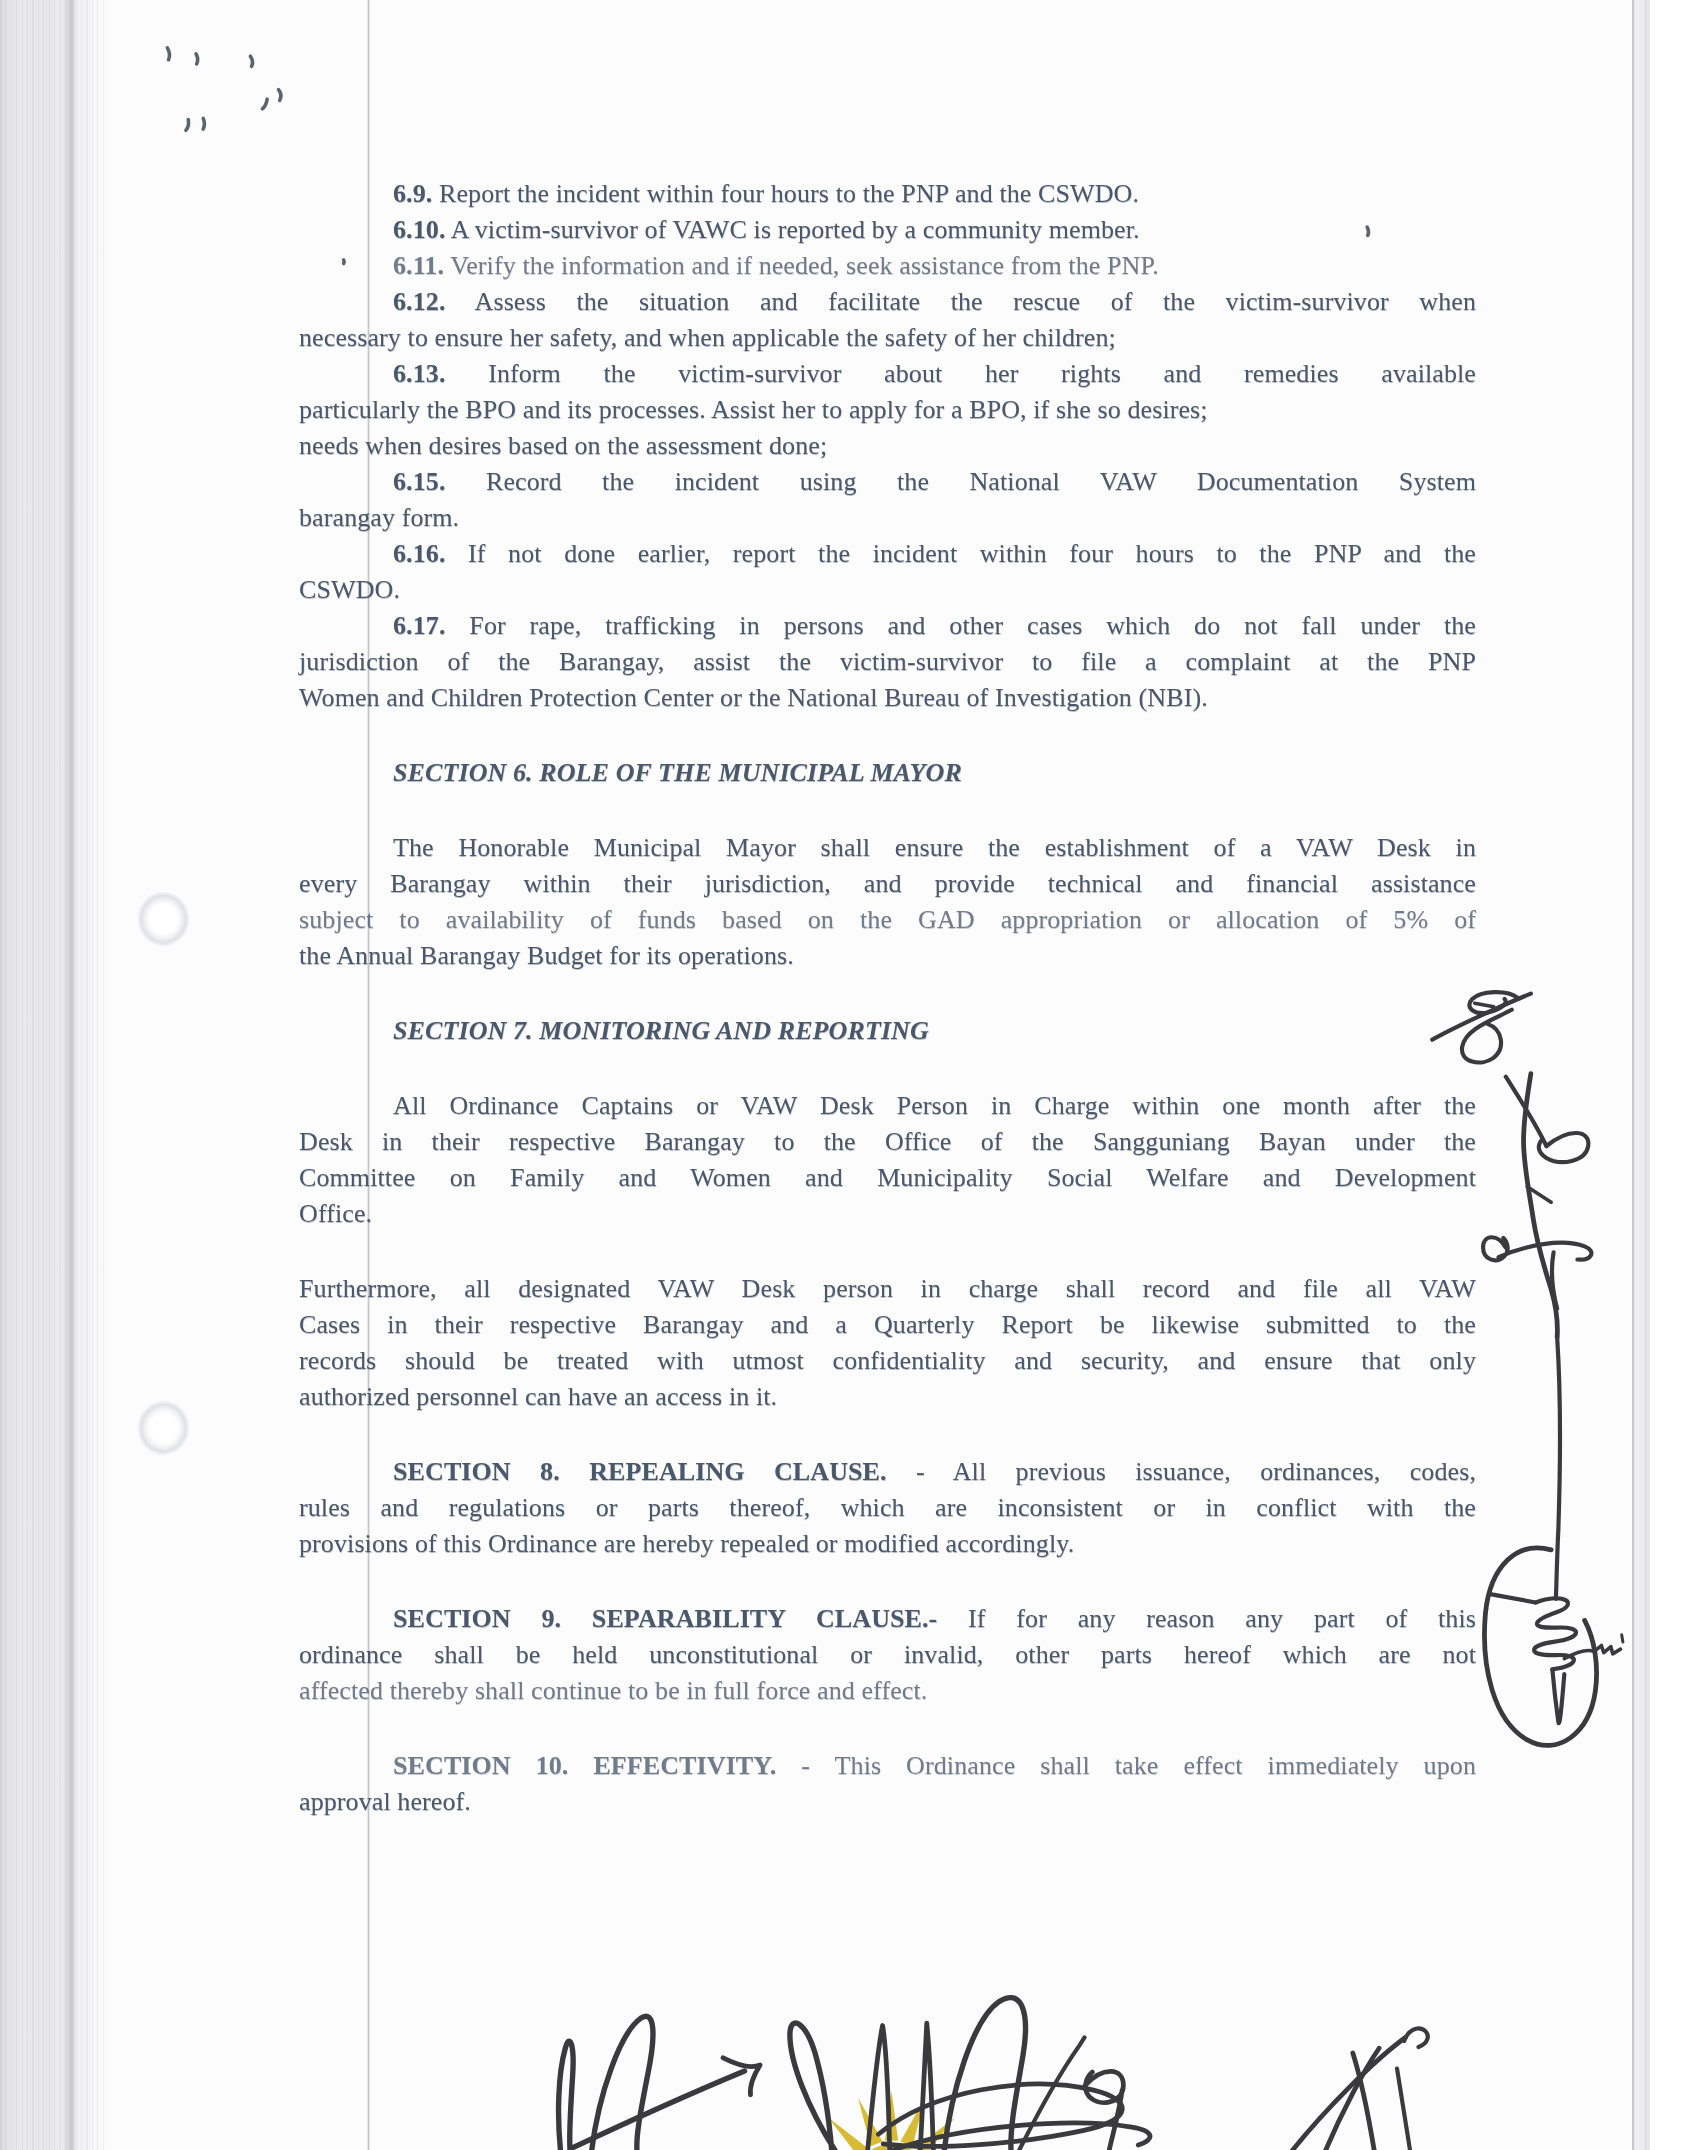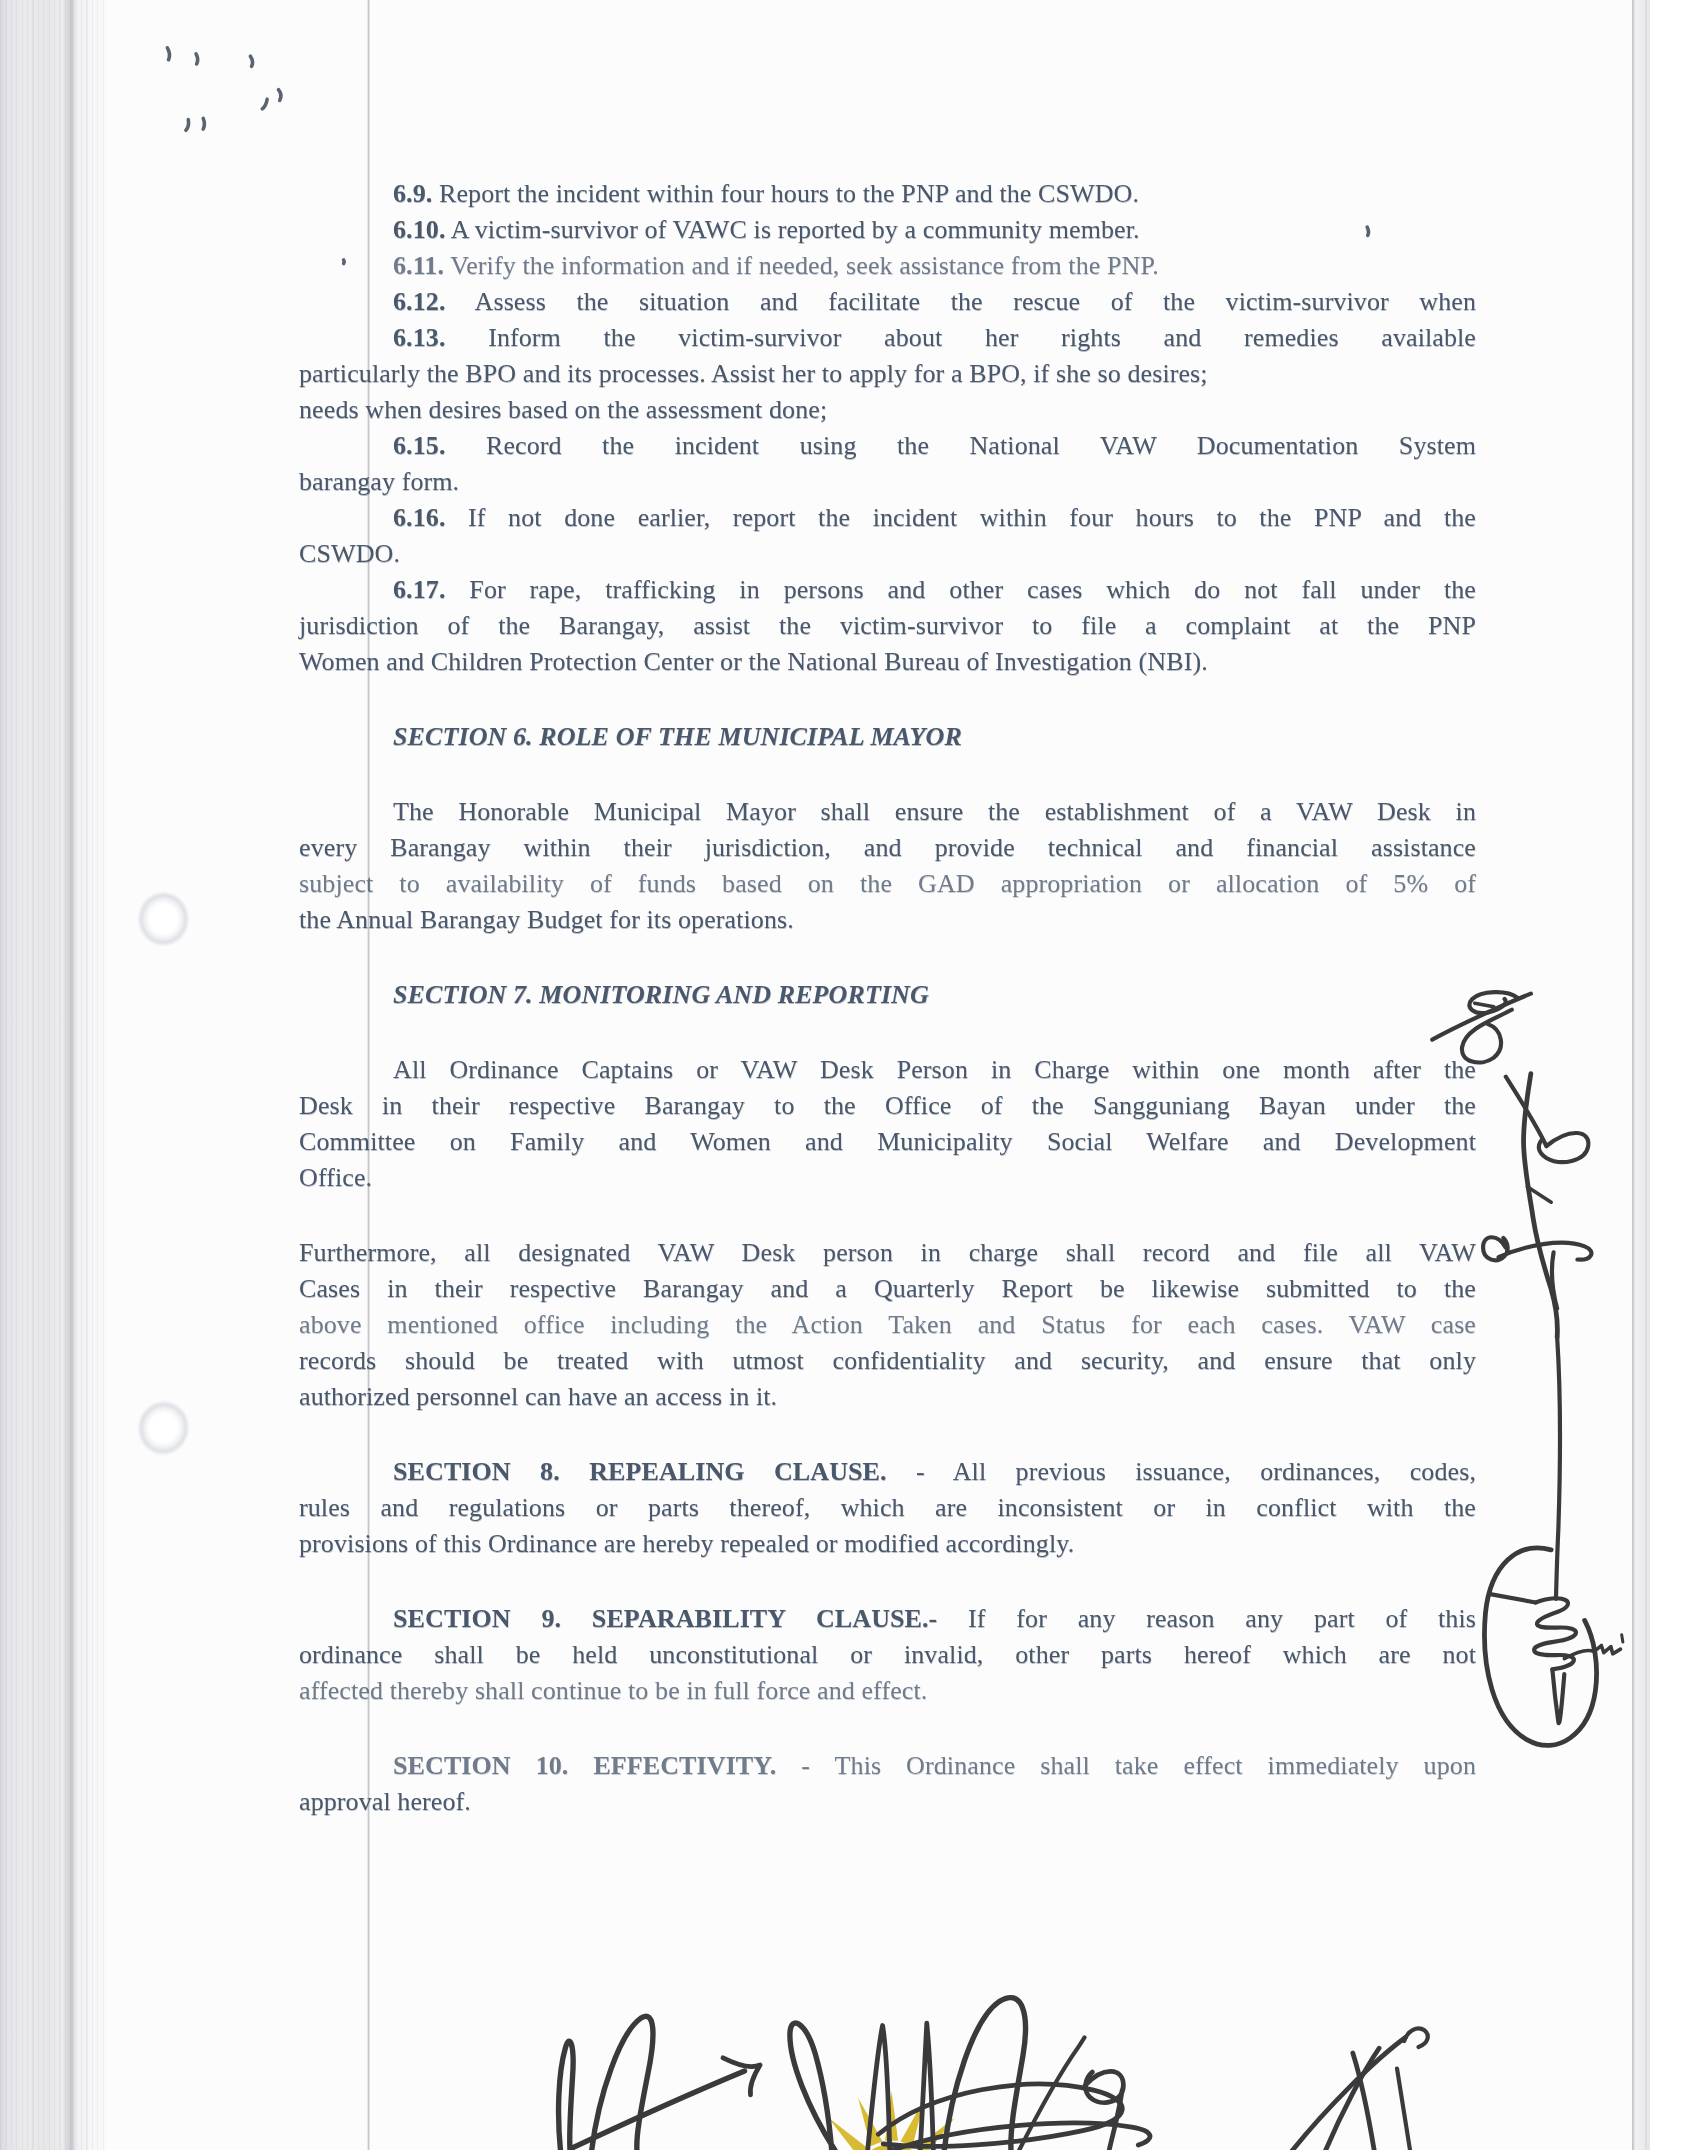--- a/index.html
+++ b/index.html
@@ -48,20 +48,21 @@
   <div class="hole h1"></div>
   <div class="hole h2"></div>
 
   <div class="textblock">
 
     <div class="ln ind"><span class="num">6.9.</span> <span>Report the incident within four hours to the PNP and the CSWDO.</span></div>
     <div class="ln ind"><span class="num">6.10.</span> <span>A victim-survivor of VAWC is reported by a community member.</span></div>
     <div class="ln ind faded"><span class="num">6.11.</span> <span>Verify the information and if needed, seek assistance from the PNP.</span></div>
 
     <div class="ln ind j"><span class="num">6.12.</span> <span>Assess the situation and facilitate the rescue of the victim-survivor when</span></div>
+    <div class="ln">necessary to ensure her safety, and when applicable the safety of her children;</div>
 
     <div class="ln ind j"><span class="num">6.13.</span> <span>Inform the victim-survivor about her rights and remedies available</span></div>
     <div class="ln">particularly the BPO and its processes. Assist her to apply for a BPO, if she so desires;</div>
 
     <div class="ln">needs when desires based on the assessment done;</div>
 
     <div class="ln ind j"><span class="num">6.15.</span> <span>Record the incident using the National VAW Documentation System</span></div>
     <div class="ln">barangay form.</div>
 
     <div class="ln ind j"><span class="num">6.16.</span> <span>If not done earlier, report the incident within four hours to the PNP and the</span></div>
@@ -80,21 +81,20 @@
 
     <div class="ln ind hline gap">SECTION 7. MONITORING AND REPORTING</div>
 
     <div class="ln ind j gap">All Ordinance Captains or VAW Desk Person in Charge within one month after the</div>
     <div class="ln j">Desk in their respective Barangay to the Office of the Sangguniang Bayan under the</div>
     <div class="ln j">Committee on Family and Women and Municipality Social Welfare and Development</div>
     <div class="ln">Office.</div>
 
     <div class="ln j gap">Furthermore, all designated VAW Desk person in charge shall record and file all VAW</div>
     <div class="ln j">Cases in their respective Barangay and a Quarterly Report be likewise submitted to the</div>
-    <div class="ln j faded">above mentioned office including the Action Taken and Status for each cases. VAW case</div>
     <div class="ln j">records should be treated with utmost confidentiality and security, and ensure that only</div>
     <div class="ln">authorized personnel can have an access in it.</div>
 
     <div class="ln ind j gap"><span class="rh">SECTION 8. REPEALING CLAUSE.</span> <span>- All previous issuance, ordinances, codes,</span></div>
     <div class="ln j">rules and regulations or parts thereof, which are inconsistent or in conflict with the</div>
     <div class="ln">provisions of this Ordinance are hereby repealed or modified accordingly.</div>
 
     <div class="ln ind j gap"><span class="rh">SECTION 9. SEPARABILITY CLAUSE.-</span> <span>If for any reason any part of this</span></div>
     <div class="ln j">ordinance shall be held unconstitutional or invalid, other parts hereof which are not</div>
     <div class="ln faded">affected thereby shall continue to be in full force and effect.</div>

